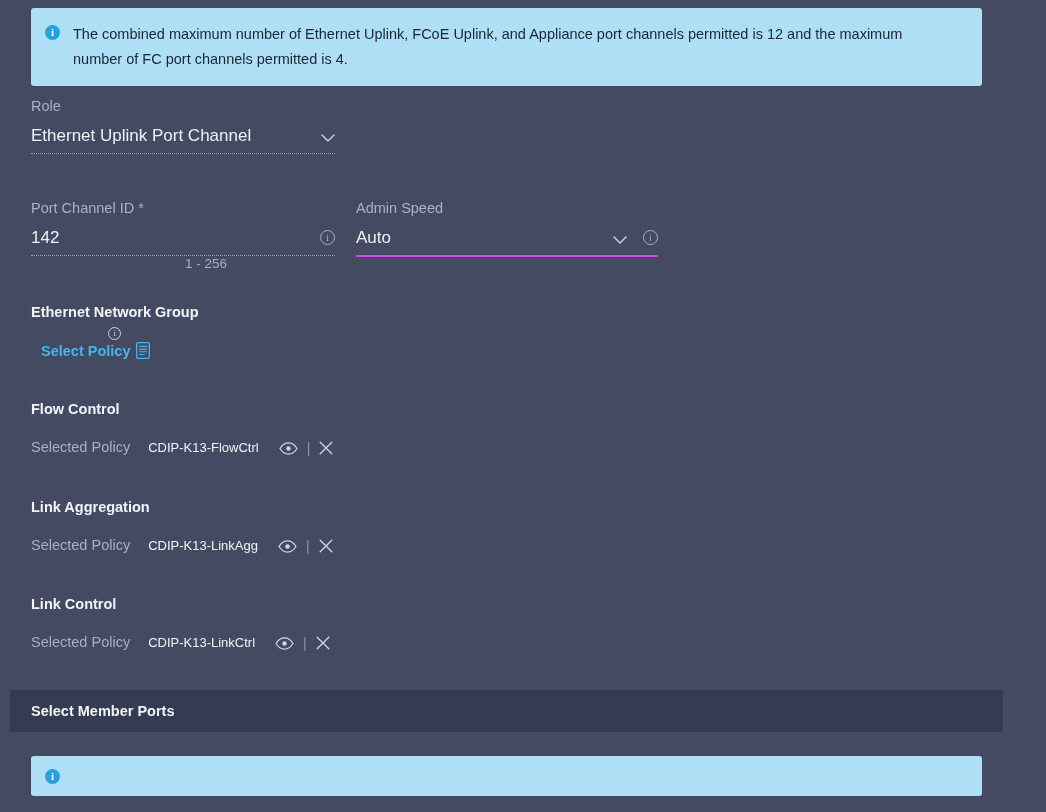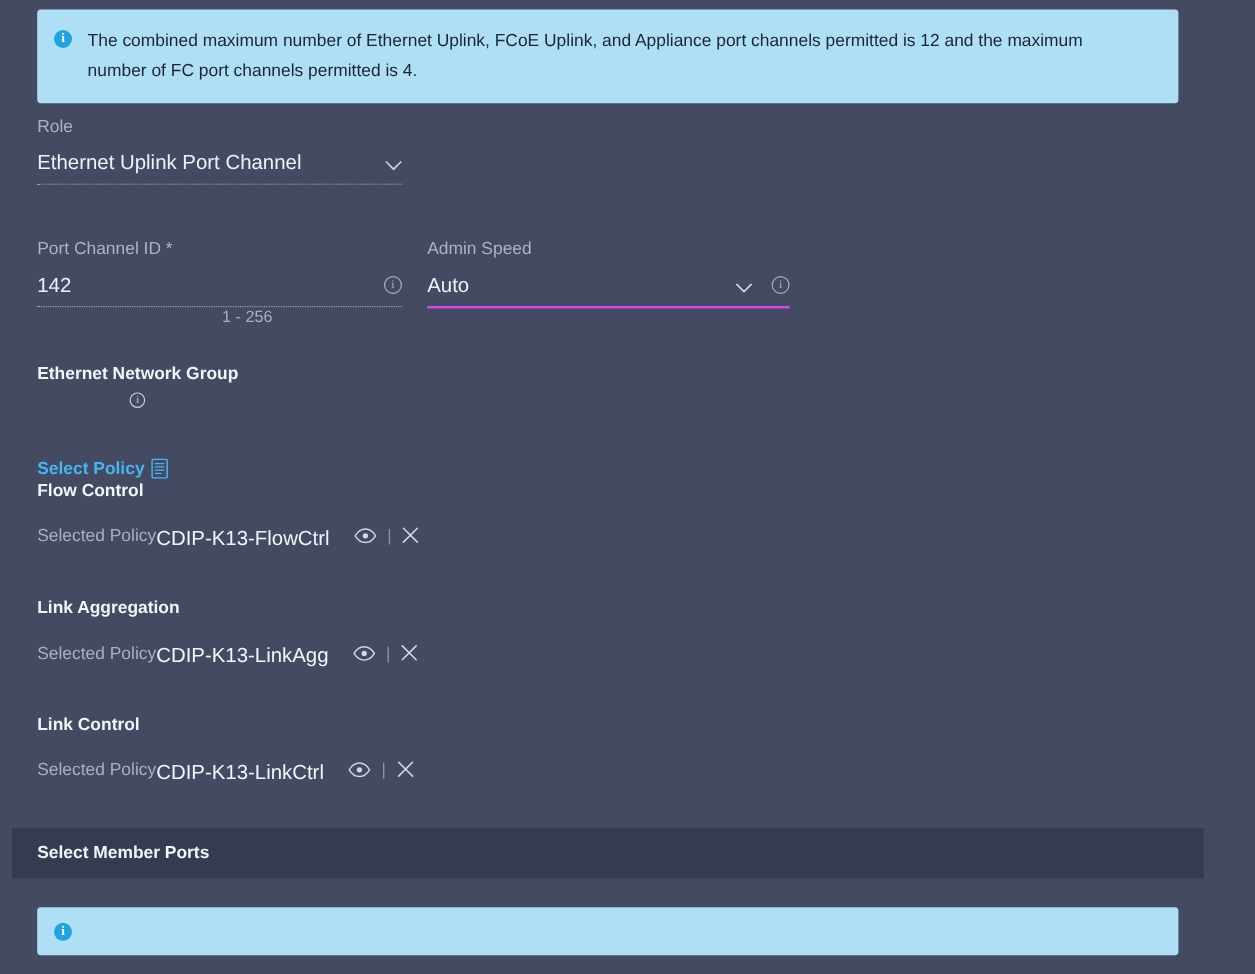--- a/index.html
+++ b/index.html
@@ -159,30 +159,31 @@
     font-size: 14.5px;
     font-weight: bold;
     cursor: pointer;
     white-space: nowrap;
   }
 
   
   .policy-row {
     position: absolute;
     display: flex;
-    align-items: flex-start;
+    align-items: flex-end;
     white-space: nowrap;
   }
   .policy-row .sp-label {
     color: #a9b0c0;
     font-size: 14.5px;
   }
   .policy-row .sp-name {
     color: #f2f4f8;
-    font-size: 17px;
+    font-size: 13px;
+    margin-left: 18px;
   }
   .policy-row .sp-actions {
     display: flex;
     align-items: center;
     margin-left: 20px;
     gap: 9px;
   }
   .sp-divider {
     color: #8c93a5;
     font-size: 14px;
@@ -254,21 +255,21 @@
     </span>
     <span class="circ-info" style="margin-left:16px; margin-bottom:6px;">i</span>
   </div>
 </div>
 
 <div class="section-title" style="left:31px; top:304px;flex-direction:column;">
   <span>Ethernet Network Group</span>
   <span class="title-info">i</span>
 </div>
 
-<div class="select-policy" style="left:31px; top:342px;margin-top:40px;">
+<div class="select-policy" style="left:41px; top:342px;">
   <span>Select Policy</span>
   <span class="icon-btn" style="color:#43b7ef;">
     <svg width="14" height="17" viewBox="0 0 14 17" fill="none" aria-hidden="true">
       <rect x="0.7" y="0.7" width="12.6" height="15.6" rx="1.2" stroke="currentColor" stroke-width="1.3" fill="none"></rect>
       <path d="M3.4 4.4 H10.6 M3.4 7.1 H10.6 M3.4 9.8 H10.6 M3.4 12.5 H8.2" stroke="currentColor" stroke-width="1.1" stroke-linecap="round"></path>
     </svg>
   </span>
 </div>
 
 <div class="section-title" style="left:31px; top:401px;">

